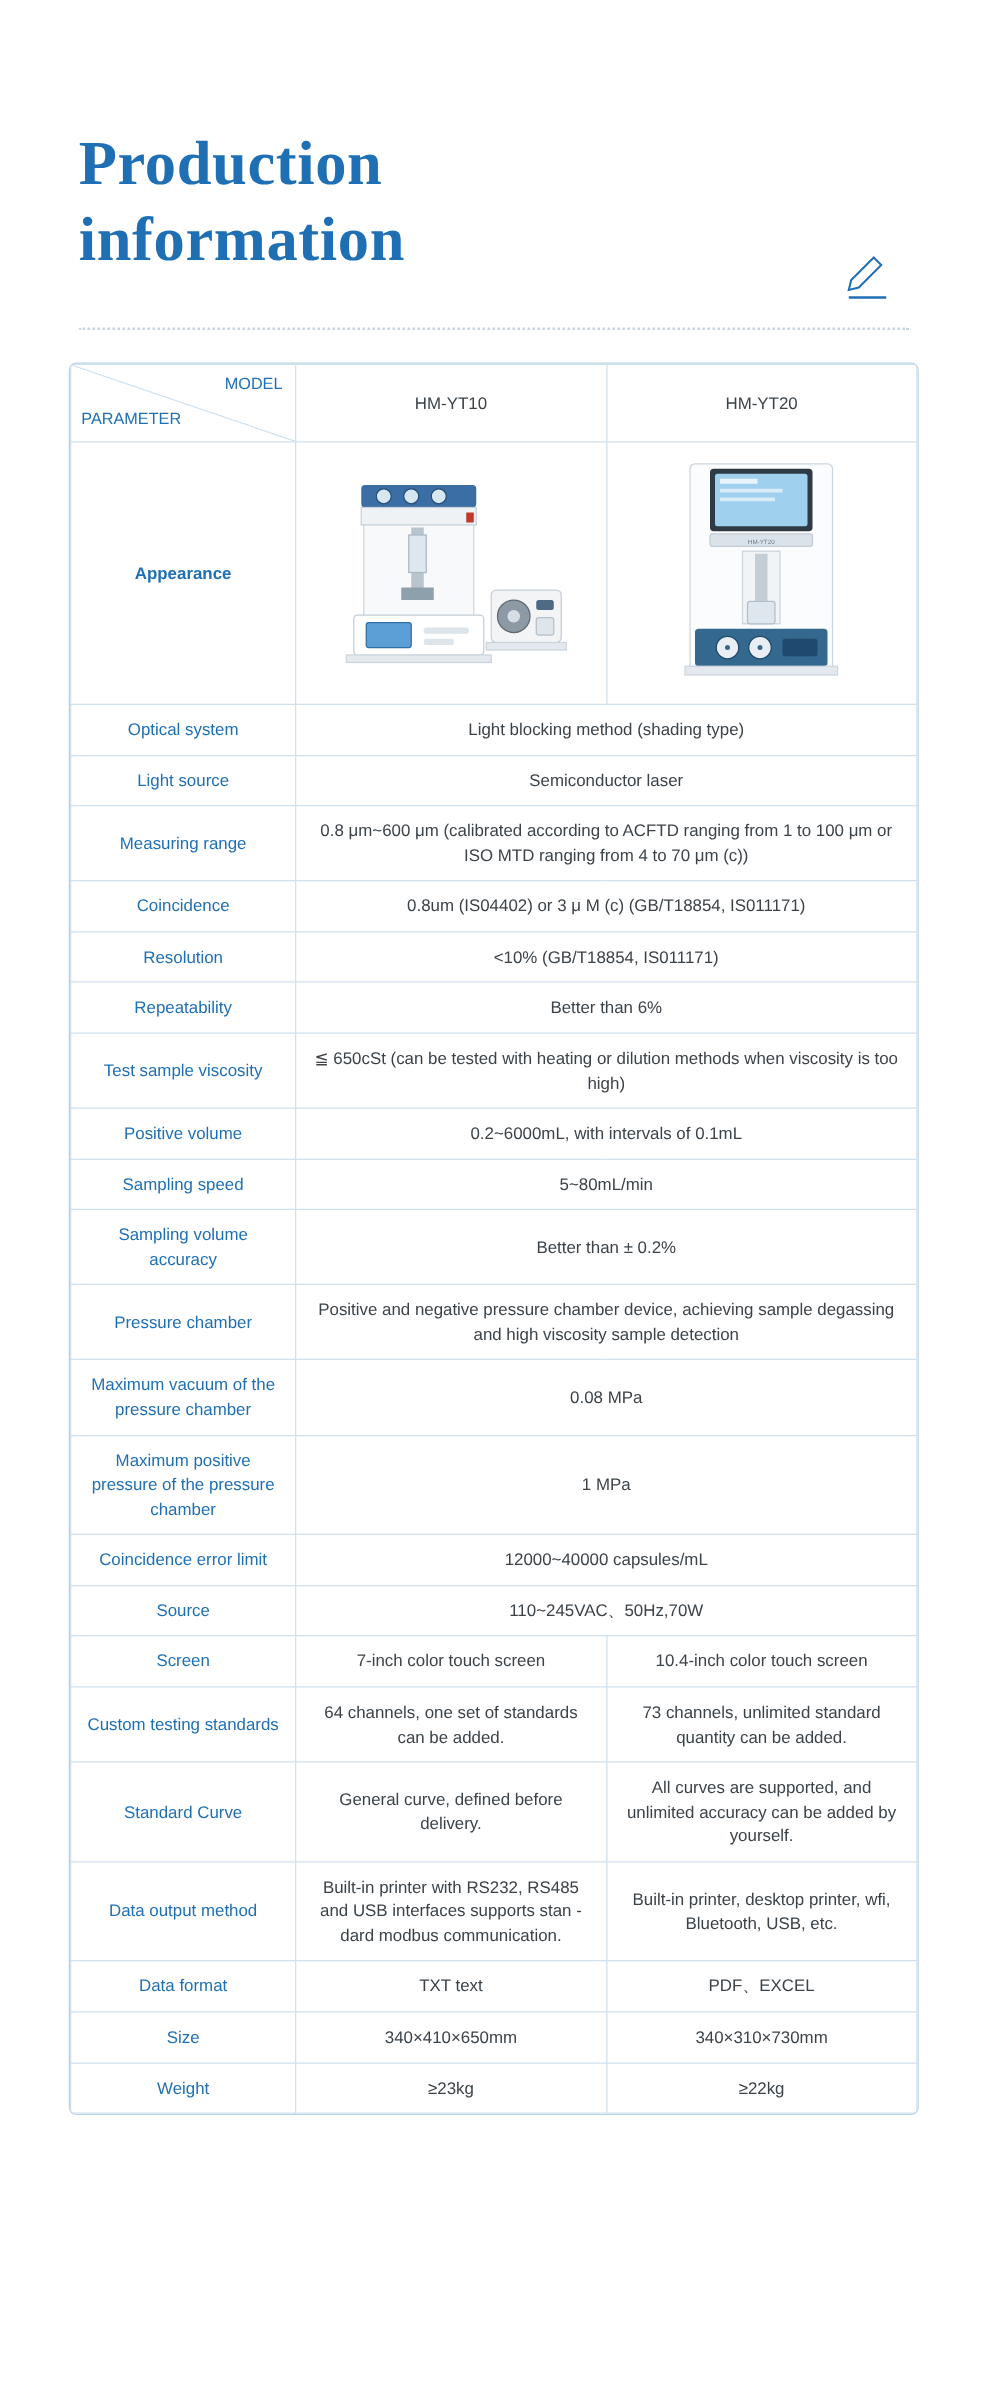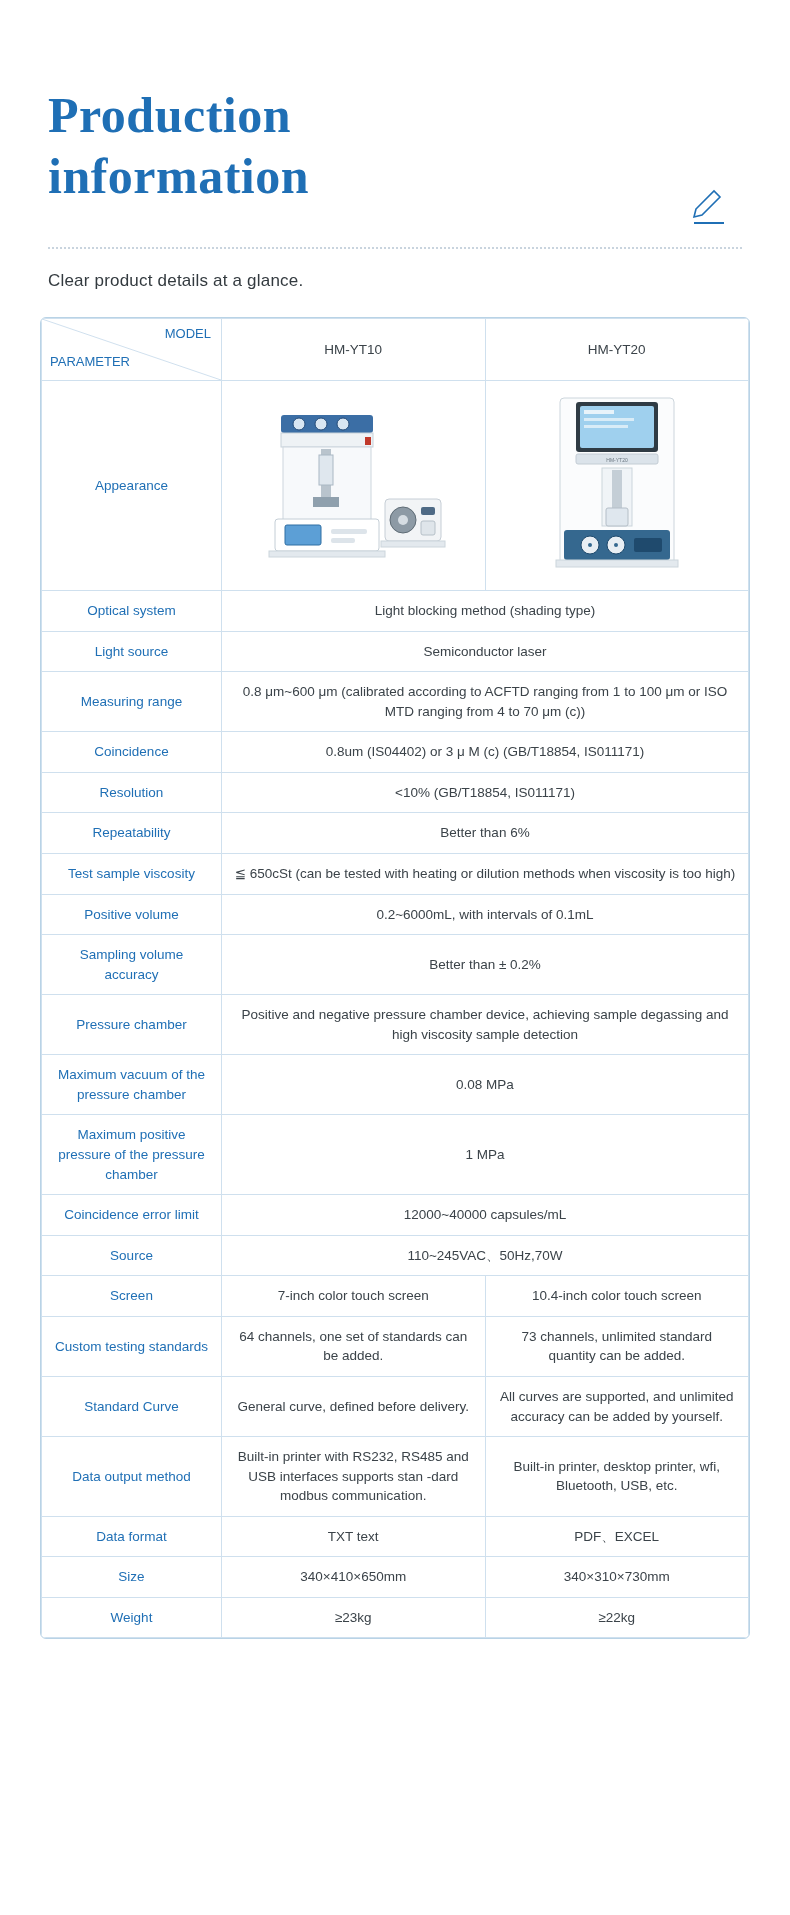--- a/index.html
+++ b/index.html
@@ -8,21 +8,21 @@
     padding: 0;
     width: 790px;
     background: #ffffff;
     font-family: "Liberation Sans", sans-serif;
   }
   .page {
     position: relative;
     width: 790px;
     min-height: 1915px;
     background: #ffffff;
-    padding: 0;
+    padding: 15px;
   }
   .header-block {
     padding: 85px 48px 0 48px;
     position: relative;
   }
   .title {
     color: #1f6fb5;
     font-family: "Liberation Serif", serif;
     font-weight: bold;
     font-size: 50px;
@@ -108,20 +108,21 @@
     text-align: center !important;
     font-size: 20px;
     color: #2f3b44;
     height: 62px;
   }
   .appearance-row td {
     height: 210px;
   }
   .appearance-row td:first-child {
     vertical-align: middle;
+    font-weight: bold;
   }
   .img-cell {
     text-align: center;
     vertical-align: middle;
     padding: 6px !important;
   }
   
   .dev {
     display: inline-block;
     position: relative;
@@ -144,21 +145,20 @@
     <span class="pen-icon">
       <svg width="42" height="42" viewBox="0 0 42 42">
         <path d="M8 24 L26 6 L32 12 L14 30 L6 32 Z" fill="none" stroke="#1f6fb5" stroke-width="1.6"></path>
         <path d="M6 38 L36 38" stroke="#1f6fb5" stroke-width="2"></path>
       </svg>
     </span>
   </div>
 
   <div class="divider"></div>
 
-  <div class="subtitle">Clear product details at a glance.</div>
 
   <div class="table-wrap">
     <table class="spec">
       <tbody>
         <tr>
           <td class="corner-cell">
             <svg class="diag" viewBox="0 0 180 62" preserveAspectRatio="none">
               <line x1="0" y1="0" x2="180" y2="62" stroke="#cfe0ee" stroke-width="1"></line>
             </svg>
             <span class="model-lbl">MODEL</span>
@@ -257,20 +257,24 @@
           </tr>
         <tr>
             <td>Test sample viscosity</td>
             <td class="val" colspan="2">≦ 650cSt (can be tested with heating or dilution methods when viscosity is too high)</td>
           </tr>
         <tr>
             <td>Positive volume</td>
             <td class="val" colspan="2">0.2~6000mL, with intervals of 0.1mL</td>
           </tr>
         <tr>
+            <td>Sampling speed</td>
+            <td class="val" colspan="2">5~80mL/min</td>
+          </tr>
+        <tr>
             <td>Sampling volume accuracy</td>
             <td class="val" colspan="2">Better than ± 0.2%</td>
           </tr>
         <tr>
             <td>Pressure chamber</td>
             <td class="val" colspan="2">Positive and negative pressure chamber device, achieving sample degassing and high viscosity sample detection</td>
           </tr>
         <tr>
             <td>Maximum vacuum of the pressure chamber</td>
             <td class="val" colspan="2">0.08 MPa</td>

